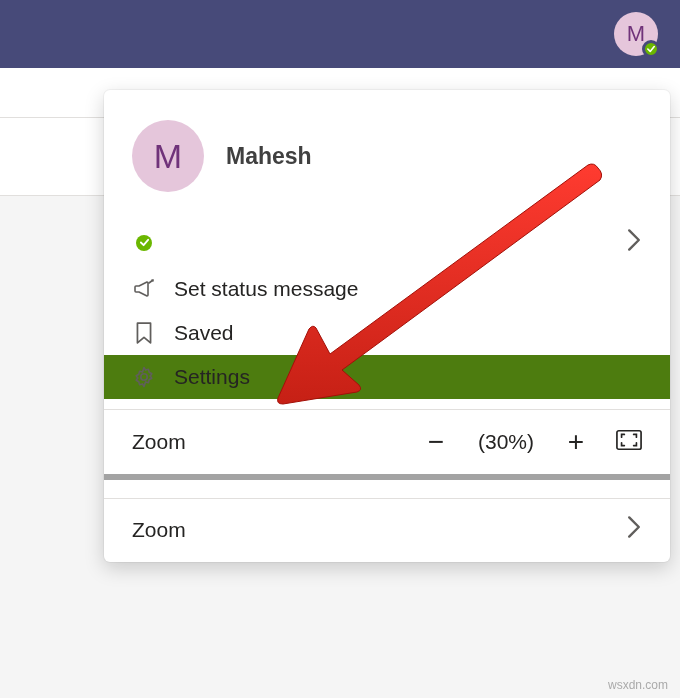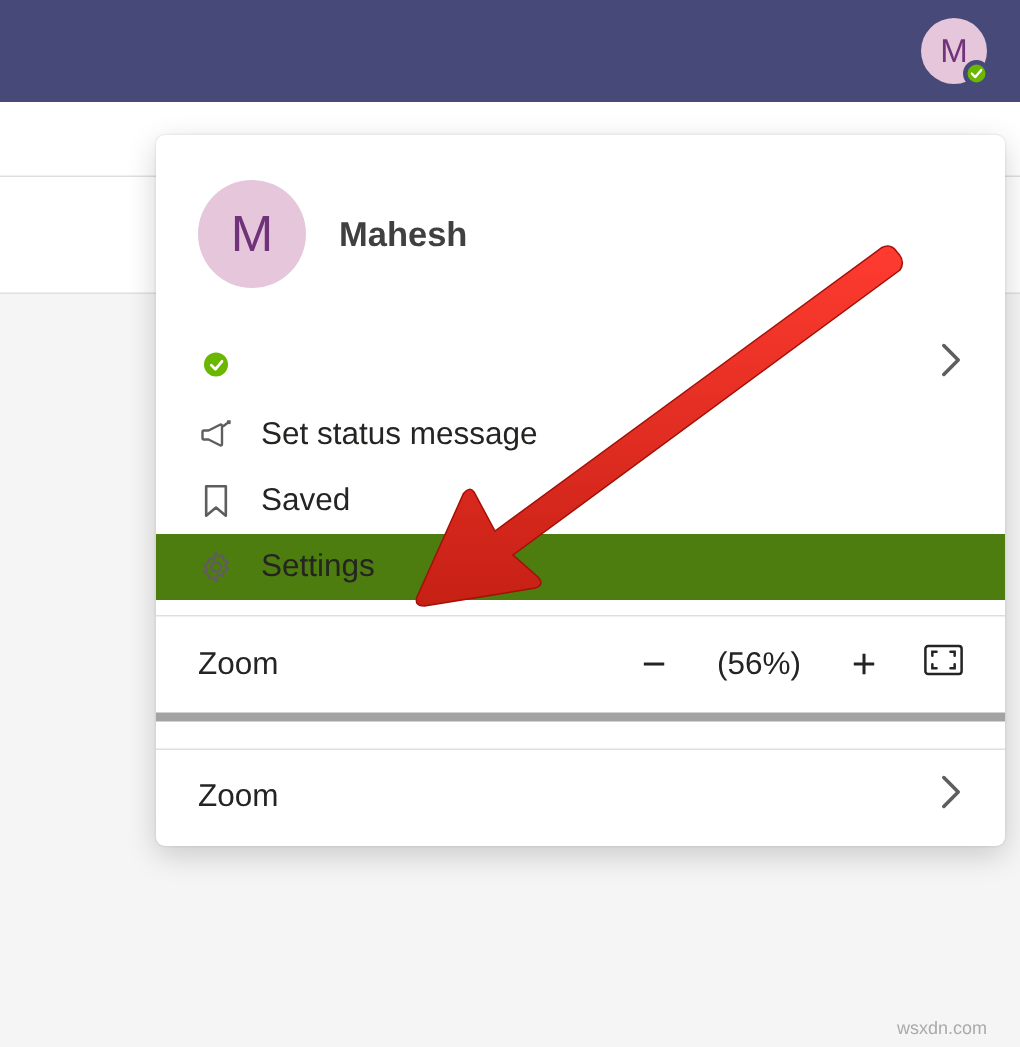--- a/index.html
+++ b/index.html
@@ -105,21 +105,21 @@
     .zoom-value { width:100px; text-align:center; font-size:21px; }
     .fullscreen-icon { margin-left:20px; color:#252423; }
     .bottom-section { padding: 12px 0 0 0; }
     .arrow-annotation {
       position: absolute;
       pointer-events: none;
       z-index: 50;
       left: 0; top: 0;
     }
     .watermark {
-      position:absolute; right:22px; bottom:6px; font-size:12px; color:#aaa;
+      position:absolute; right:12px; bottom:6px; font-size:12px; color:#aaa;
     }
   </style>
 </head>
 <body>
 
 <div class="titlebar">
   <div class="titlebar-avatar">
     <span>M</span>
     <div class="presence-dot">
       <svg viewBox="0 0 10 10">
@@ -178,21 +178,21 @@
         <circle cx="12" cy="12" r="3.2"></circle>
         <path d="M12 2.5 l1.5 2.6 2.9 -.8 .8 2.9 2.6 1.5 -1.6 2.3 1.6 2.3 -2.6 1.5 -.8 2.9 -2.9 -.8 L12 21.5 l-1.5 -2.6 -2.9 .8 -.8 -2.9 L4.2 15.3 5.8 13 4.2 10.7 6.8 9.2 7.6 6.3 10.5 7.1 z" stroke-linejoin="round"></path>
       </svg>
     </span>
     <span>Settings</span>
   </div>
 
   <div class="zoom-row">
     <span class="zoom-label">Zoom</span>
     <span class="zoom-btn">−</span>
-    <span class="zoom-value">(56%)</span>
+    <span class="zoom-value">(30%)</span>
     <span class="zoom-btn">+</span>
     <span class="fullscreen-icon">
       <svg width="26" height="22" viewBox="0 0 28 22" fill="none" stroke="#252423" stroke-width="1.8">
         <rect x="1" y="1" width="26" height="20" rx="2"></rect>
         <path d="M6 8 V5 H9 M19 5 H22 V8 M22 14 V17 H19 M9 17 H6 V14" stroke-linecap="round"></path>
       </svg>
     </span>
   </div>
 
   <div class="bottom-section">

